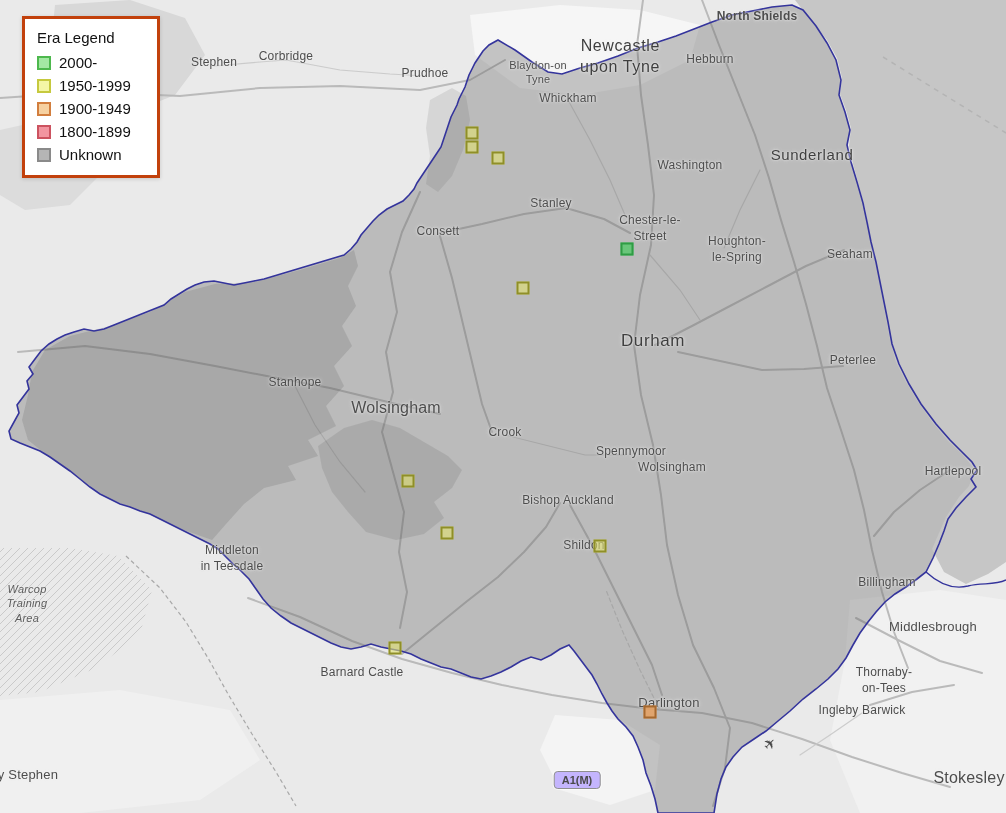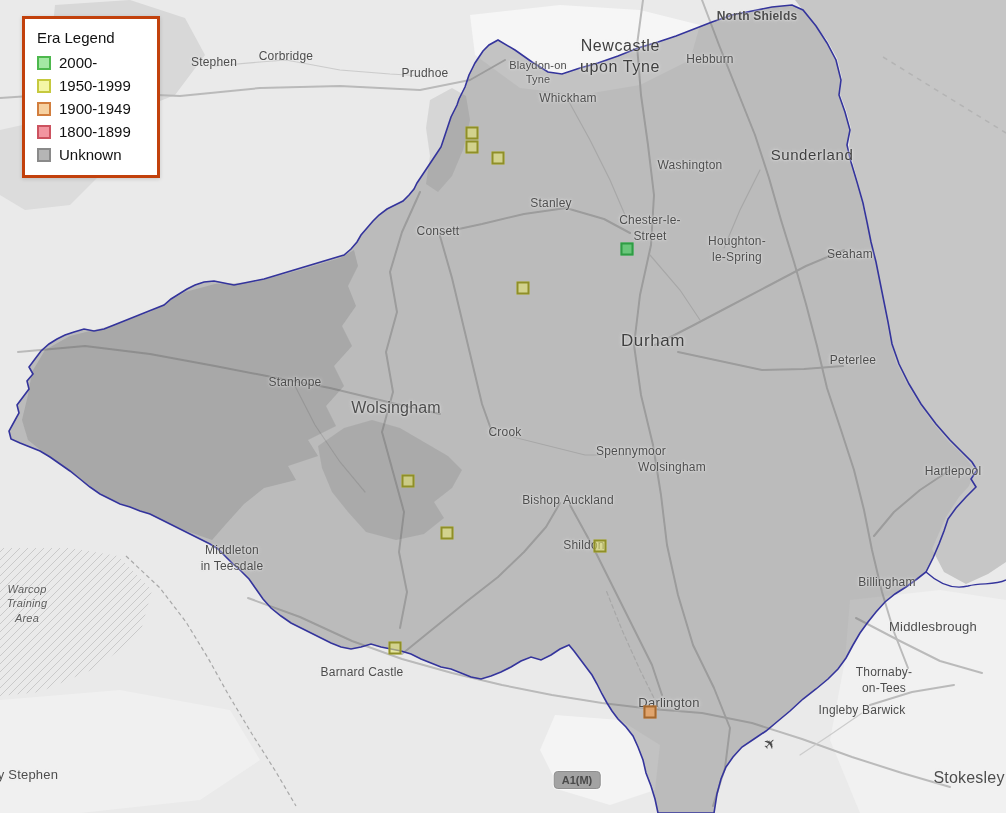--- a/index.html
+++ b/index.html
@@ -28,21 +28,21 @@
     position:absolute;left:22px;top:16px;z-index:10;background:#ffffff;
     border:3px solid #c2410c;box-shadow:0 1px 4px rgba(0,0,0,.15);
     padding:10px 14px 12px 12px;min-width:106px;
   }
   #legend-title{font-size:15px;color:#111;margin:0 0 8px 0;}
   .legend-item{display:flex;align-items:center;margin-top:6px;font-size:15px;color:#111;}
   .legend-swatch{width:14px;height:14px;border:2px solid;box-sizing:border-box;margin-right:8px;flex:0 0 auto;}
   
   #road-shield{
     position:absolute;z-index:4;transform:translate(-50%,-50%);
-    background:#a3a3a3;border:1px solid #8f8f8f;border-radius:4px;
+    background:#c4b5fd;border:1px solid #8f8f8f;border-radius:4px;
     color:#4a4a4a;font-size:11px;font-weight:bold;padding:2px 7px;
     box-shadow:0 0 0 1px rgba(255,255,255,.6);
   }
   #airport{position:absolute;z-index:3;transform:translate(-50%,-50%) rotate(-45deg);color:#4a4a4a;font-size:15px;}
 </style>
 </head>
 <body>
 
 <div id="app">
 

